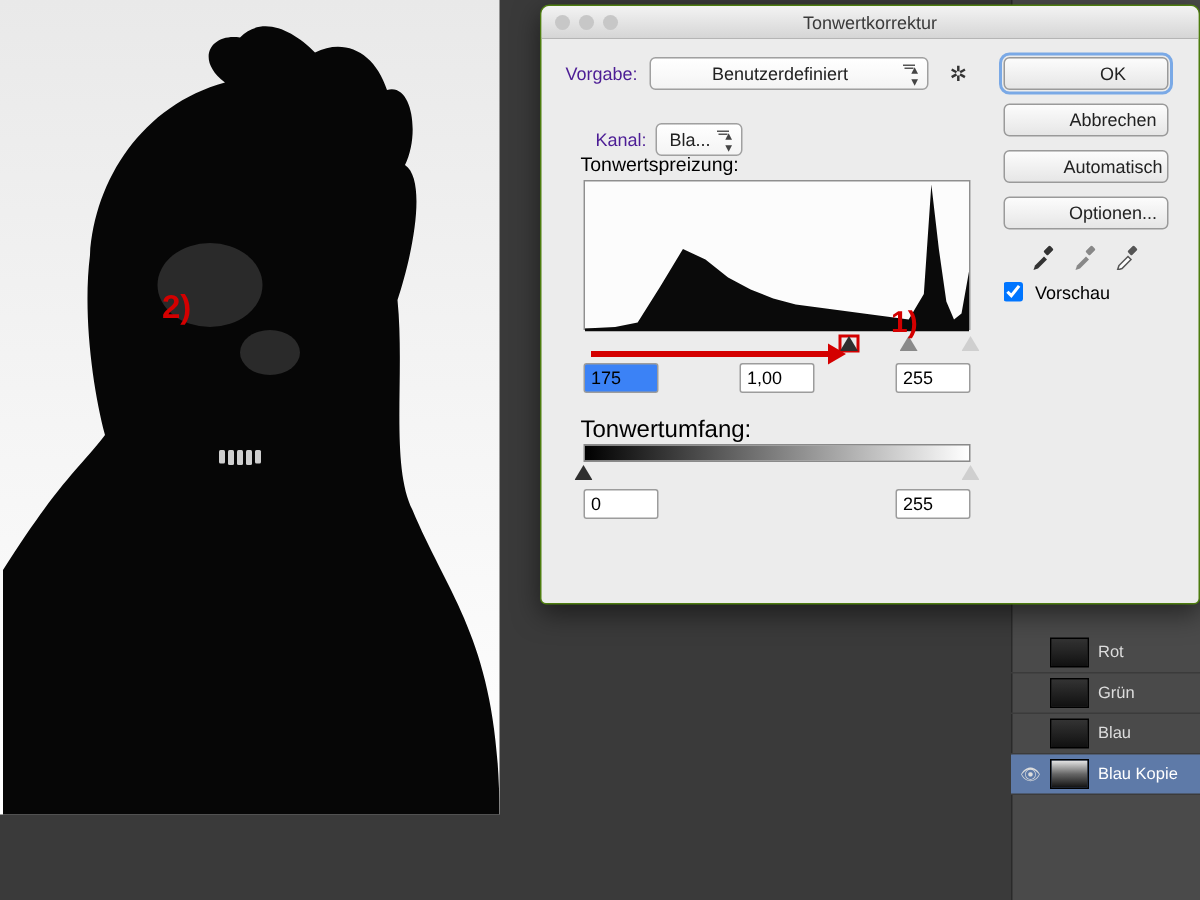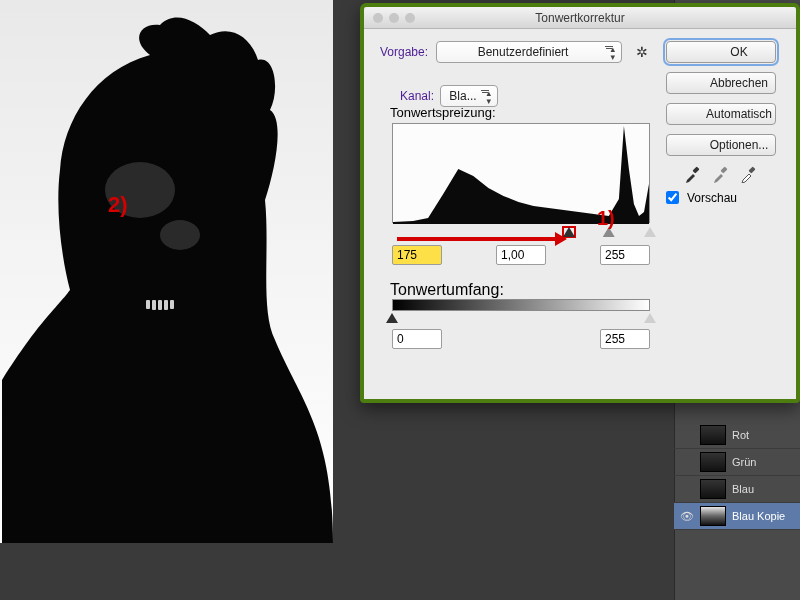--- a/index.html
+++ b/index.html
@@ -14,21 +14,21 @@
   .silhouette { position:absolute; inset:0; }
 
   .marker-2 {
     position:absolute; left:108px; top:192px; color:#d40000; font-weight:bold;
     font-size:22px;
   }
 
   
   .dialog {
     position:absolute; left:360px; top:3px; width:440px; height:400px;
-    background:#ececec; border:4px solid #4d7c0f; border-radius:6px 6px 4px 4px;
+    background:#ececec; border:1px solid #4d7c0f; border-radius:6px 6px 4px 4px;
     box-shadow:0 6px 18px rgba(0,0,0,0.5);
   }
   .titlebar {
     height:22px; background:linear-gradient(#f3f3f3,#d6d6d6);
     border-bottom:1px solid #b5b5b5; border-radius:6px 6px 0 0;
     text-align:center; font-size:12px; line-height:22px; color:#3a3a3a;
     position:relative;
   }
   .titlebar::before {
     content:""; position:absolute; left:9px; top:6px; width:10px; height:10px;
@@ -84,21 +84,21 @@
     content:""; position:absolute; right:-10px; top:-5px; border-left:12px solid #d40000;
     border-top:7px solid transparent; border-bottom:7px solid transparent;
   }
   .marker-1 { position:absolute; left:225px; top:178px; color:#d40000; font-size:20px; font-weight:bold; }
 
   .val-row { position:absolute; left:20px; top:216px; width:258px; display:flex; justify-content:space-between; }
   .val-input {
     width:50px; height:20px; font-size:12px; border:1px solid #9c9c9c; background:#fff;
     text-align:left; padding:0 4px; border-radius:2px;
   }
-  .val-input.sel { background:#fde047; }
+  .val-input.sel { background:#3b82f6; }
 
   .tu-label { position:absolute; left:18px; top:252px; font-size:16px; }
   .grad-bar {
     position:absolute; left:20px; top:270px; width:258px; height:12px;
     background:linear-gradient(90deg,#000,#fff); border:1px solid #8a8a8a;
   }
   .output-sliders { position:absolute; left:20px; top:284px; width:258px; height:12px; }
   .val-row.out { top:300px; }
 
   

